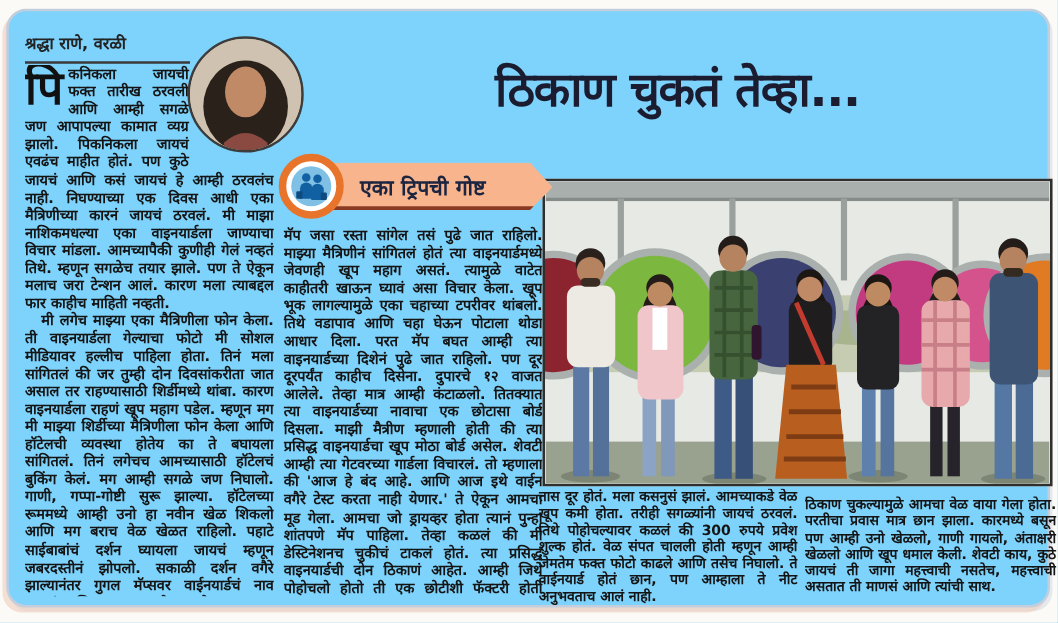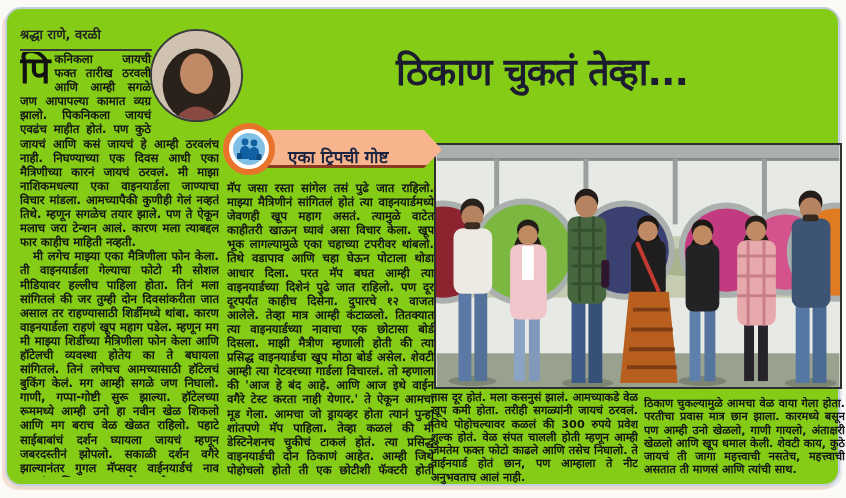--- a/index.html
+++ b/index.html
@@ -8,21 +8,21 @@
     --badge-banner:#f8b48c;
     --badge-banner-edge:#8a3a22;
     --badge-text:#1b2440;
     --card-border:#c3cedd;
     --body-text:#141414;
   }
   *{margin:0;padding:0;box-sizing:border-box;}
   html,body{width:846px;height:498px;overflow:hidden;background:#fbfaf7;
     font-family:"DejaVu Sans",sans-serif;}
   .card{position:absolute;left:5px;top:7px;width:835px;height:479px;
-    background:#84cc16;border:2px solid var(--card-border);border-radius:16px;
+    background:#7dd3fc;border:2px solid var(--card-border);border-radius:16px;
     box-shadow:-3px 4px 0 rgba(238,205,188,.6),2px 3px 0 rgba(210,215,225,.5);}
   .content{position:relative;width:100%;height:100%;}
 
   
   .byline{position:absolute;left:13px;top:16px;width:132px;
     font-size:13px;font-weight:bold;color:#232323;padding-bottom:6px;
     border-bottom:2px solid #3a3a3a;}
 
   
   .portrait{position:absolute;left:143px;top:20px;width:93px;height:93px;
@@ -32,21 +32,21 @@
   
   .headline{position:absolute;left:238px;top:12px;width:594px;height:98px;
     display:flex;align-items:center;justify-content:center;
     font-size:38px;font-weight:800;letter-spacing:-1px;
     color:var(--headline-color);white-space:nowrap;}
 
   
   .badge-banner{position:absolute;left:235px;top:121px;width:200px;height:38px;
     background:linear-gradient(var(--badge-banner),var(--badge-banner));
     clip-path:polygon(0 0,calc(100% - 18px) 0,100% 52%,calc(100% - 18px) 100%,0 100%);
-    display:flex;align-items:flex-end;z-index:1;}
+    display:flex;align-items:center;z-index:1;}
   .badge-banner::after{content:"";position:absolute;left:0;bottom:0;width:100%;height:3px;
     background:var(--badge-banner-edge);}
   .badge-label{padding-left:46px;font-size:17px;font-weight:bold;color:var(--badge-text);}
   .badge-circle{position:absolute;left:216px;top:114px;width:52px;height:52px;z-index:2;
     border-radius:50%;background:#fff;border:6px solid var(--badge-ring);
     display:flex;align-items:center;justify-content:center;}
   .badge-circle svg{width:34px;height:34px;}
 
   
   .col{position:absolute;color:var(--body-text);text-align:justify;

